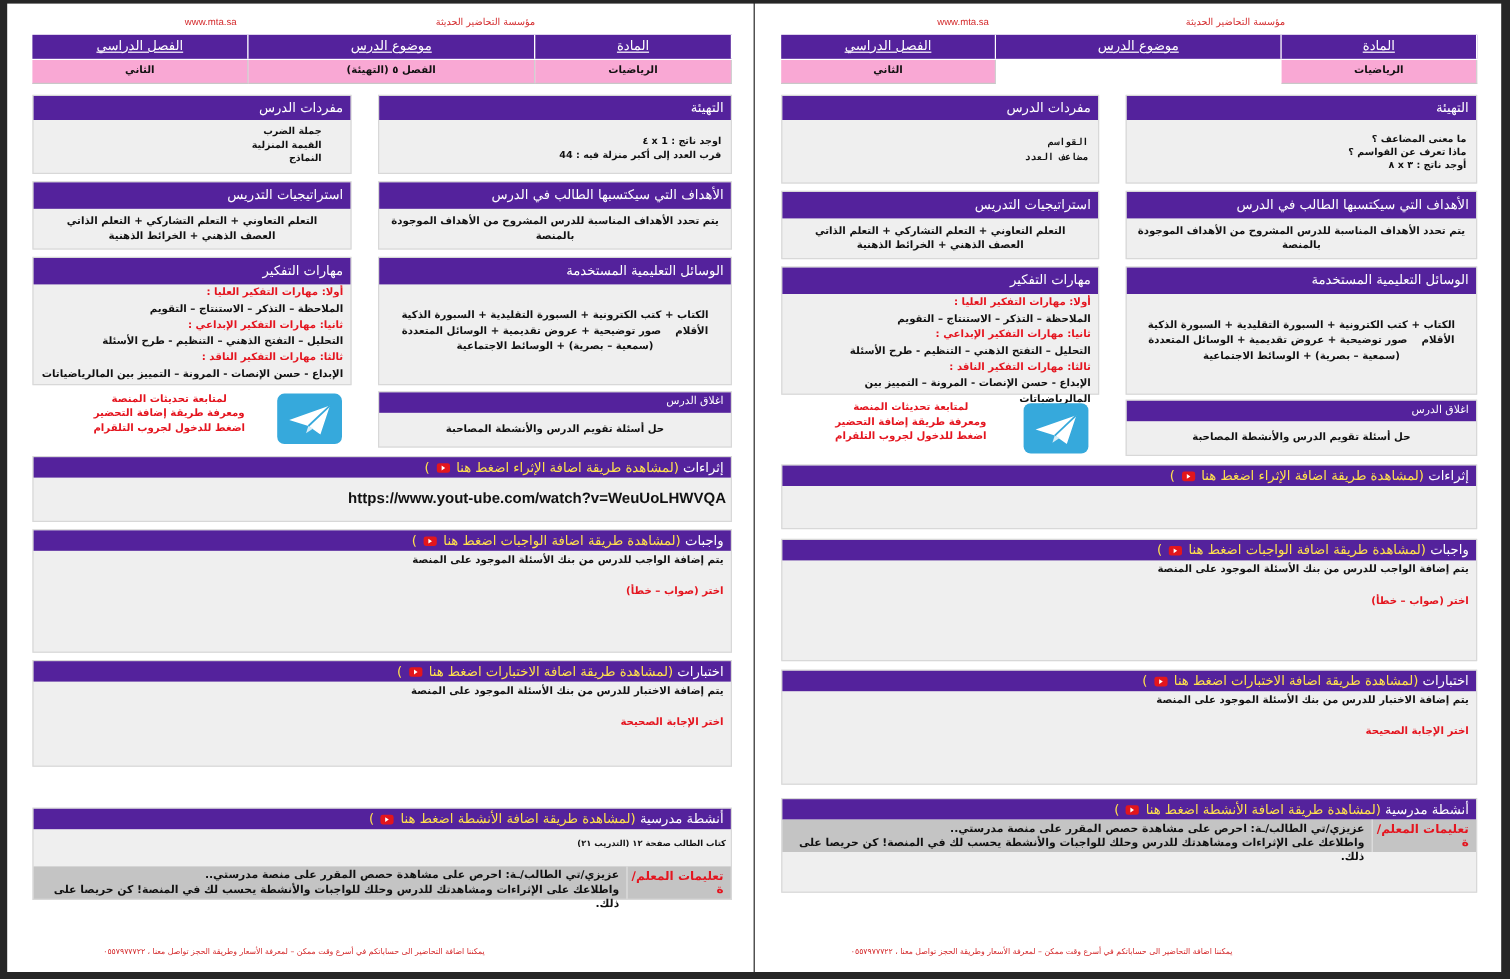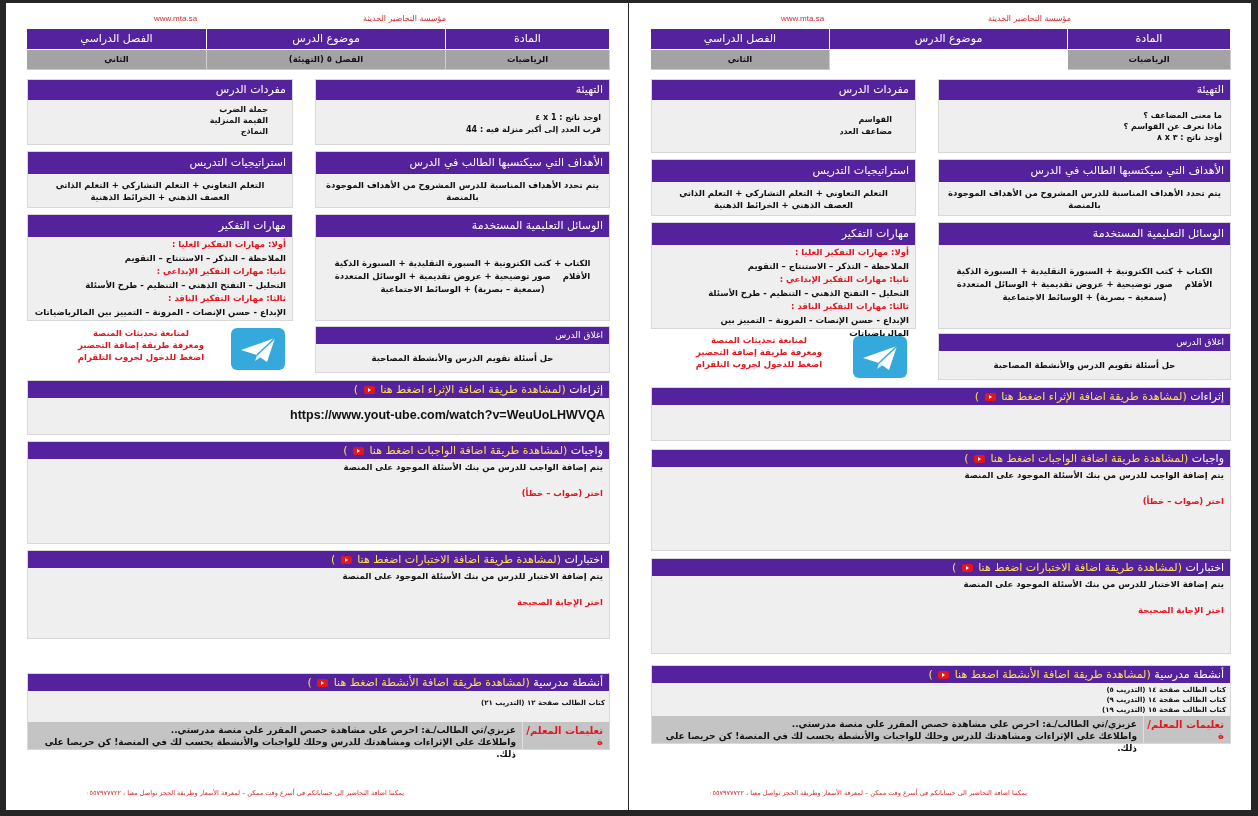--- a/index.html
+++ b/index.html
@@ -4,22 +4,22 @@
 <style>
   html, body { margin:0; padding:0; }
   body { width:1258px; height:816px; background:#262626; position:relative; overflow:hidden; font-family:"DejaVu Sans","Liberation Sans",sans-serif; }
   .page { position:absolute; top:3px; width:622px; height:807px; background:#ffffff; }
   .p-left { left:6px; }
   .p-right { left:629px; }
   .abs { position:absolute; box-sizing:border-box; }
   .topnote { font-size:8px; color:#d3282a; direction:rtl; }
   .topurl { font-size:8px; color:#d3282a; font-family:"Liberation Sans",sans-serif; }
   .purple { background:#54229c; color:#ffffff; }
-  .grey { background:#a3a3a3; }
-  .tbl-h { font-size:11px; text-align:center; line-height:20px; border-right:1px solid #ffffff; direction:rtl; }
+  .grey { background:#f9a8d4; }
+  .tbl-h { font-size:11px; text-align:center; line-height:20px; border-right:1px solid #ffffff; direction:rtl;text-decoration:underline; }
   .tbl-v { font-size:8.5px; font-weight:bold; text-align:center; line-height:19px; color:#111; direction:rtl; border-right:1px solid #d0d0d0; border-bottom:1px solid #c8c8c8; }
   .box { border:1px solid #d8d8d8; background:#efefef; }
   .box-h { background:#54229c; color:#fff; font-size:11px; direction:rtl; text-align:right; padding:0 6px; line-height:20px; height:20px; white-space:nowrap; }
   .box-b { direction:rtl; font-size:8.5px; font-weight:bold; color:#111; padding:4px 8px; line-height:12px; }
   .center { text-align:center; }
   .red { color:#e4151f; }
   .yellow { color:#ffe14d; }
   .yt { display:inline-block; width:11px; height:8px; background:#e3161c; border-radius:2px; vertical-align:middle; position:relative; margin:0 2px; }
   .yt::after { content:""; position:absolute; left:4px; top:2px; border-left:3px solid #fff; border-top:2px solid transparent; border-bottom:2px solid transparent; }
   .wide-h { background:#54229c; color:#fff; font-size:11px; direction:rtl; text-align:right; padding:0 6px; line-height:17px; height:17px; white-space:nowrap; }
@@ -185,21 +185,21 @@
   <div class="abs box" style="left:309px;top:76px;width:293px;height:74px;">
     <div class="box-h">التهيئة</div>
     <div class="box-b" style="padding-top:10px;font-size:8px;line-height:11px;">
       <div>ما معنى المضاعف ؟</div>
       <div>ماذا تعرف عن القواسم ؟</div>
       <div>أوجد ناتج : ٣ x ٨</div>
     </div>
   </div>
   <div class="abs box" style="left:22px;top:76px;width:265px;height:74px;">
     <div class="box-h">مفردات الدرس</div>
-    <div class="box-b" style="padding-right:23px;padding-top:14px;font-size:8px;line-height:12px;">
+    <div class="box-b" style="padding-right:8px;padding-top:14px;font-size:8px;line-height:12px;font-family:Liberation Mono, monospace;">
       <div>القواسم</div>
       <div>مضاعف العدد</div>
     </div>
   </div>
 
   <div class="abs box" style="left:309px;top:156px;width:293px;height:57px;">
     <div class="box-h" style="height:22px;line-height:22px;">الأهداف التي سيكتسبها الطالب في الدرس</div>
     <div class="box-b center" style="padding-top:5px;">
       <div>يتم تحدد الأهداف المناسبة للدرس المشروح من الأهداف الموجودة</div>
       <div>بالمنصة</div>
@@ -277,25 +277,20 @@
       <div>يتم إضافة الاختبار للدرس من بنك الأسئلة الموجود على المنصة</div>
       <div class="red" style="margin-top:14px;">اختر الإجابة الصحيحة</div>
     </div>
   </div>
 
   <div class="abs box" style="left:22px;top:662px;width:580px;height:79px;">
     <div class="wide-h">
       <span>أنشطة مدرسية</span>
       <span class="yellow"><span>(لمشاهدة طريقة اضافة الأنشطة اضغط هنا</span> <span class="yt"></span> <span>)</span></span>
     </div>
-    <div class="wide-b" style="font-size:7px;line-height:10px;padding:2px 4px 0 0;height:31px;">
-      <div>كتاب الطالب صفحة ١٤ (التدريب ٥)</div>
-      <div>كتاب الطالب صفحة ١٤ (التدريب ٩)</div>
-      <div>كتاب الطالب صفحة ١٥ (التدريب ١٩)</div>
-    </div>
     <div class="teacher-row" style="height:27px;">
       <div class="teacher-label">تعليمات المعلم/ة</div>
       <div class="teacher-text">
         <div>عزيزي/تي الطالب/ـة: احرص على مشاهدة حصص المقرر على منصة مدرستي..</div>
         <div>واطلاعك على الإثراءات ومشاهدتك للدرس وحلك للواجبات والأنشطة يحسب لك في المنصة! كن حريصا على ذلك.</div>
       </div>
     </div>
   </div>
 
   <div class="abs footer" style="left:80px;top:786px;width:440px;">يمكننا اضافة التحاضير الى حساباتكم في أسرع وقت ممكن – لمعرفة الأسعار وطريقة الحجز تواصل معنا ، ٠٥٥٧٩٧٧٧٢٢</div>

